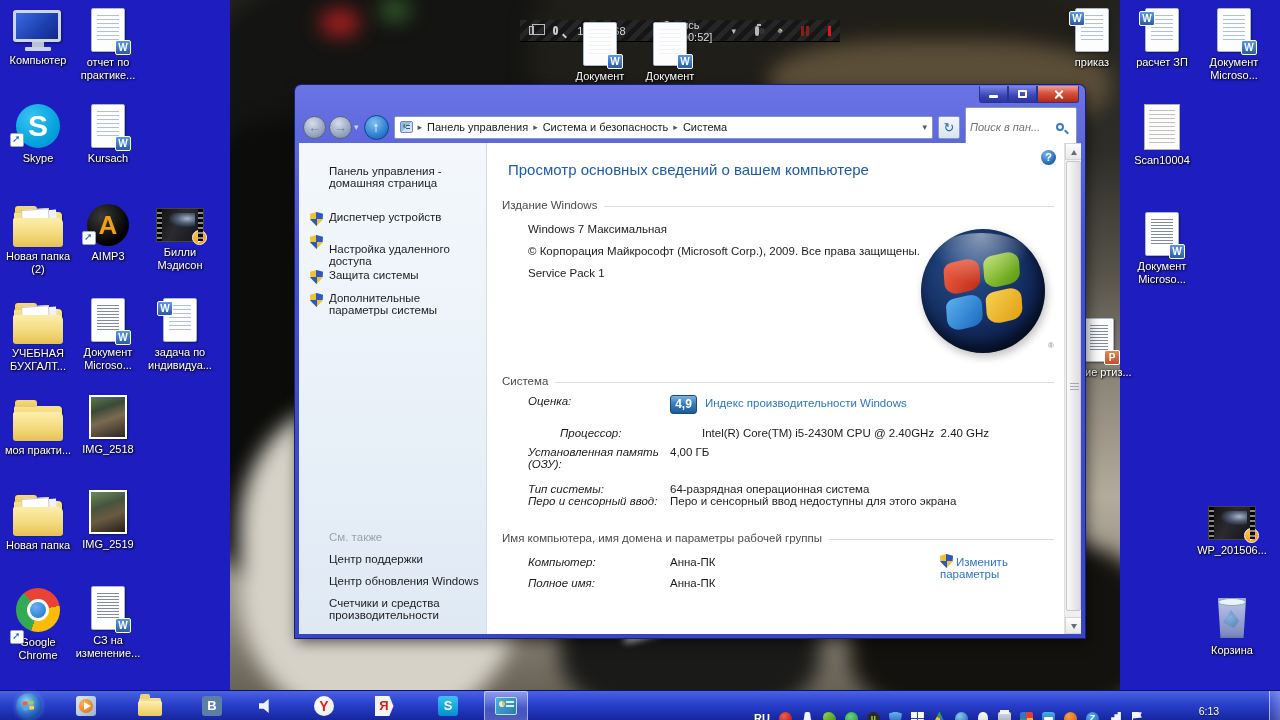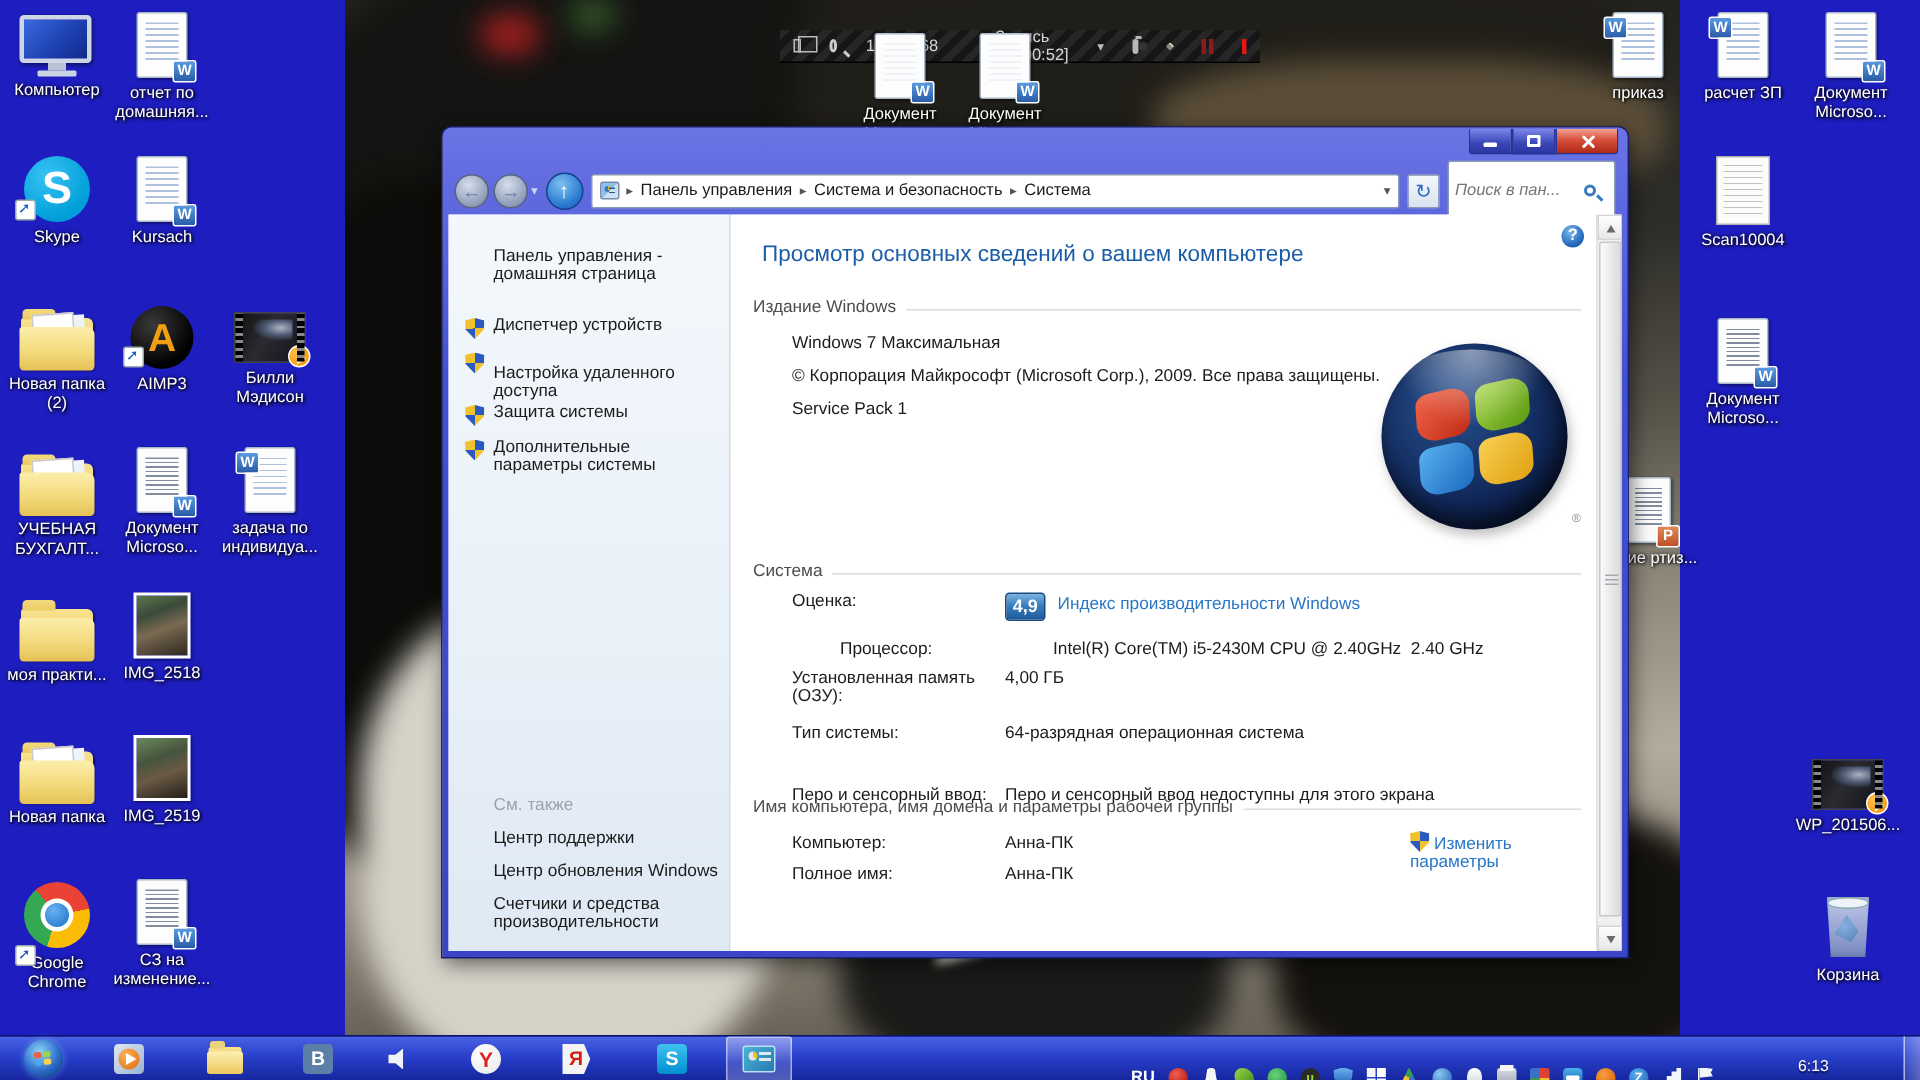--- a/index.html
+++ b/index.html
@@ -148,21 +148,21 @@
           clip-path:polygon(50% 0,100% 12%,97% 55%,50% 100%,3% 55%,0 12%);
           background:conic-gradient(#2a5ac0 0 25%,#f2c22e 0 50%,#2a5ac0 0 75%,#f2c22e 0 100%); }
   .seealso { color:#9aa2ac; }
 
   .main { position:absolute; left:189px; right:17px; top:0; bottom:0; background:#fff; font-size:11.5px; color:#1c1c1c; }
   .h1 { position:absolute; left:20px; top:18px; font-size:15px; color:#1c5da8; }
   .sect { position:absolute; left:14px; right:10px; display:flex; align-items:center; gap:7px; color:#4c4c4c; }
   .sect::after { content:""; flex:1; border-top:1px solid #dcdcdc; margin-top:2px; }
   .tline { position:absolute; left:40px; }
   .row { position:absolute; left:40px; right:10px; display:flex; }
-  .rl { width:142px; color:#1c1c1c; flex-shrink:0; }
+  .rl { width:142px; color:#1c1c1c; flex-shrink:0;font-style:italic; }
   .rv { white-space:pre-wrap; }
   .ratingbadge { display:inline-block; width:27px; height:19px; border-radius:3px; margin-right:8px;
           background:linear-gradient(180deg,#7ab4e0 0%,#3a7ec0 45%,#1e5a9a 100%); border:1px solid #1a4a80;
           color:#fff; font-size:12px; font-weight:bold; text-align:center; line-height:17px; vertical-align:middle; }
   a.link { color:#2a76c6; text-decoration:none; cursor:pointer; }
   .help { position:absolute; right:8px; top:7px; width:15px; height:15px; border-radius:50%;
           background:radial-gradient(circle at 38% 30%,#7ab8ee,#1e62b4 70%); color:#fff; font-size:11px; font-weight:bold;
           text-align:center; line-height:15px; cursor:pointer; }
   .winlogo { position:absolute; left:433px; top:86px; width:124px; height:124px; border-radius:50%; overflow:hidden;
           background:radial-gradient(circle at 38% 32%,#27508e 0%,#122a5c 55%,#050f2e 100%);
@@ -290,21 +290,21 @@
       <div class="scr"></div>
       <div class="std"></div>
       <div class="base"></div>
     </div>
   <div class="lbl">Компьютер</div>
 </div>
 <div class="cell" style="left:70px;top:8px;">
   <div class="g doc">
       <span class="wbadge">W</span>
     </div>
-  <div class="lbl">отчет по домашняя...</div>
+  <div class="lbl">отчет по практике...</div>
 </div>
 <div class="cell" style="left:0px;top:104px;">
   <div class="g skypeI ball">S</div>
   <div class="shcut" style="left:10px;bottom:18px;"></div>
   <div class="lbl">Skype</div>
 </div>
 <div class="cell" style="left:70px;top:104px;">
   <div class="g doc">
       <span class="wbadge">W</span>
     </div>
@@ -527,21 +527,21 @@
         <span class="rv">Intel(R) Core(TM) i5-2430M CPU @ 2.40GHz  2.40 GHz</span>
       </div>
       <div class="row" style="top:303px;">
         <span class="rl">Установленная память (ОЗУ):</span>
         <span class="rv">4,00 ГБ</span>
       </div>
       <div class="row" style="top:340px;align-items:flex-end;">
         <span class="rl">Тип системы:</span>
         <span class="rv">64-разрядная операционная система</span>
       </div>
-      <div class="row" style="top:381px;align-items:center;">
+      <div class="row" style="top:352px;align-items:center;">
         <span class="rl">Перо и сенсорный ввод:</span>
         <span class="rv">Перо и сенсорный ввод недоступны для этого экрана</span>
       </div>
 
       <div class="sect" style="top:389px;">
         <span>Имя компьютера, имя домена и параметры рабочей группы</span>
       </div>
       <div class="row" style="top:413px;">
         <span class="rl">Компьютер:</span>
         <span class="rv">Анна-ПК</span>

